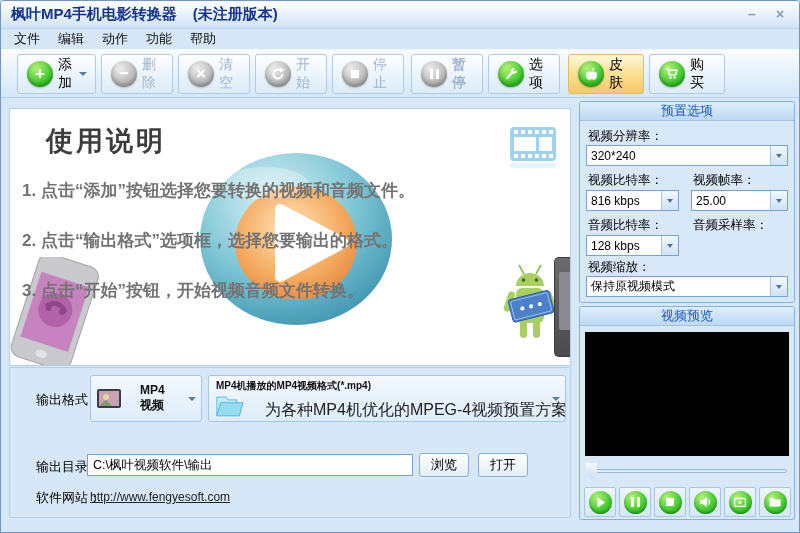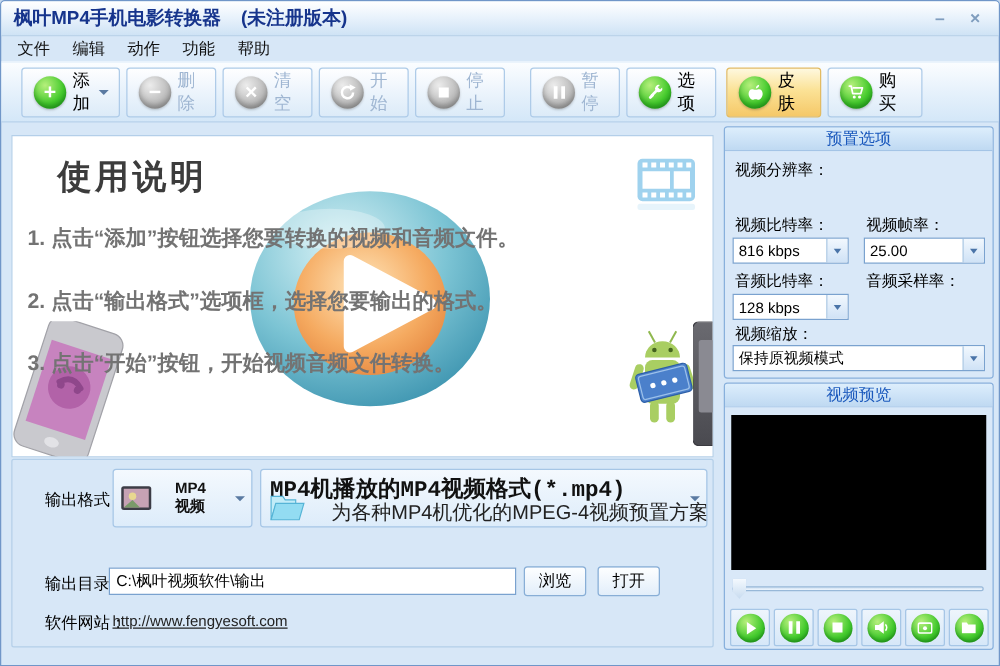--- a/index.html
+++ b/index.html
@@ -24,21 +24,21 @@
   
   .toolbar{position:absolute;left:0;top:48px;width:100%;height:49px;
     background:linear-gradient(#fbfdff,#e4f0fb 55%,#d4e7f8);
     border-top:1px solid #eef6fe;border-bottom:1px solid #b8d2ec;
     display:flex;align-items:center;padding-left:16px;gap:5px;}
   .tbtn{height:40px;border:1px solid #aecbe8;border-radius:3px;
     background:linear-gradient(#fefeff,#ecf4fc 50%,#dcebf8);
     display:flex;align-items:center;gap:5px;padding:0 9px;font-size:14px;color:#000;}
   .tbtn.disabled{color:#9fb6d2;}
   .tbtn.skin{background:linear-gradient(#fef8de,#fbe296 45%,#f5c868);border-color:#e3bb62;}
-  .tbtn.gap{margin-left:15px;}
+  .tbtn.gap{margin-left:2px;font-weight:bold;}
   .tico{width:26px;height:26px;border-radius:50%;flex:0 0 auto;
     display:flex;align-items:center;justify-content:center;
     background:radial-gradient(circle at 35% 28%,#b6ef7c,#46cc2e 58%,#1da21d);
     box-shadow:inset 0 -3px 4px rgba(0,70,0,.35),0 1px 2px rgba(0,0,0,.25);}
   .tico.gray{background:radial-gradient(circle at 35% 28%,#ececec,#bdbdbd 58%,#939393);
     box-shadow:inset 0 -3px 4px rgba(60,60,60,.35),0 1px 2px rgba(0,0,0,.2);}
   .glyph{color:#fff;font-weight:bold;font-size:17px;line-height:1;}
   .sq{width:8px;height:8px;background:#fff;}
   .bars{display:flex;gap:3px;}
   .bars i{display:block;width:3px;height:10px;background:#fff;}
@@ -87,21 +87,21 @@
     box-shadow:inset 0 -2px 3px rgba(0,70,0,.35);display:flex;align-items:center;justify-content:center;}
   
   .bottom-panel{position:absolute;left:8px;top:366px;width:562px;height:151px;
     border:1px solid #b4cfe9;border-radius:2px;}
   .blabel{position:absolute;font-size:13px;color:#000;white-space:nowrap;}
   .big-combo{position:absolute;top:7px;height:47px;border:1px solid #a6c6e6;border-radius:3px;
     background:linear-gradient(#f4f9fe,#ddecfa);overflow:hidden;}
   .mp4-combo{left:80px;width:112px;display:flex;align-items:center;gap:16px;padding:0 5px;}
   .mp4-combo .mtext{font-size:12px;font-weight:bold;color:#111;flex:1;}
   .fmt-combo{left:198px;width:358px;}
-  .fmt-name{position:absolute;left:7px;top:3px;font-size:18px;font-weight:bold;color:#111;white-space:nowrap;font-family:Liberation Mono, monospace;}
+  .fmt-name{position:absolute;left:7px;top:3px;font-size:10px;font-weight:bold;color:#111;white-space:nowrap;}
   .fmt-desc{position:absolute;left:56px;top:24px;font-size:16px;color:#222;white-space:nowrap;}
   .fmt-folder{position:absolute;left:6px;top:16px;}
   .big-combo .side-arrow{position:absolute;right:5px;top:21px;}
   .dir-input{position:absolute;left:77px;top:86px;width:326px;height:22px;background:#fff;
     border:1px solid #7aa2cf;font-size:12.5px;color:#000;display:flex;align-items:center;padding-left:5px;}
   .sbtn{position:absolute;top:85px;width:50px;height:24px;border:1px solid #88aed6;border-radius:3px;
     background:linear-gradient(#fdfeff,#e2eefa);font-size:13px;color:#000;
     display:flex;align-items:center;justify-content:center;}
   .sbtn.browse{left:409px;} .sbtn.open{left:468px;}
   .site-link{position:absolute;left:80px;top:122px;font-size:12px;color:#222;
@@ -287,20 +287,26 @@
     <div class="step s1">1. 点击“添加”按钮选择您要转换的视频和音频文件。</div>
     <div class="step s2">2. 点击“输出格式”选项框，选择您要输出的格式。</div>
     <div class="step s3">3. 点击“开始”按钮，开始视频音频文件转换。</div>
   </div>
 
   <div class="group" style="left:578px;top:100px;width:216px;height:202px">
     <div class="group-head">
       <span class="group-title">预置选项</span>
     </div>
     <span class="flabel" style="left:8px;top:26px">视频分辨率：</span>
+    <div class="combo" style="left:6px;top:43px;width:202px">
+      <span class="cval">320*240</span>
+      <span class="cbtn">
+          <i class="tri"></i>
+        </span>
+    </div>
     <span class="flabel" style="left:8px;top:70px">视频比特率：</span>
     <span class="flabel" style="left:113px;top:70px">视频帧率：</span>
     <div class="combo" style="left:6px;top:88px;width:93px">
       <span class="cval">816 kbps</span>
       <span class="cbtn">
           <i class="tri"></i>
         </span>
     </div>
     <div class="combo" style="left:111px;top:88px;width:97px">
       <span class="cval">25.00</span>

